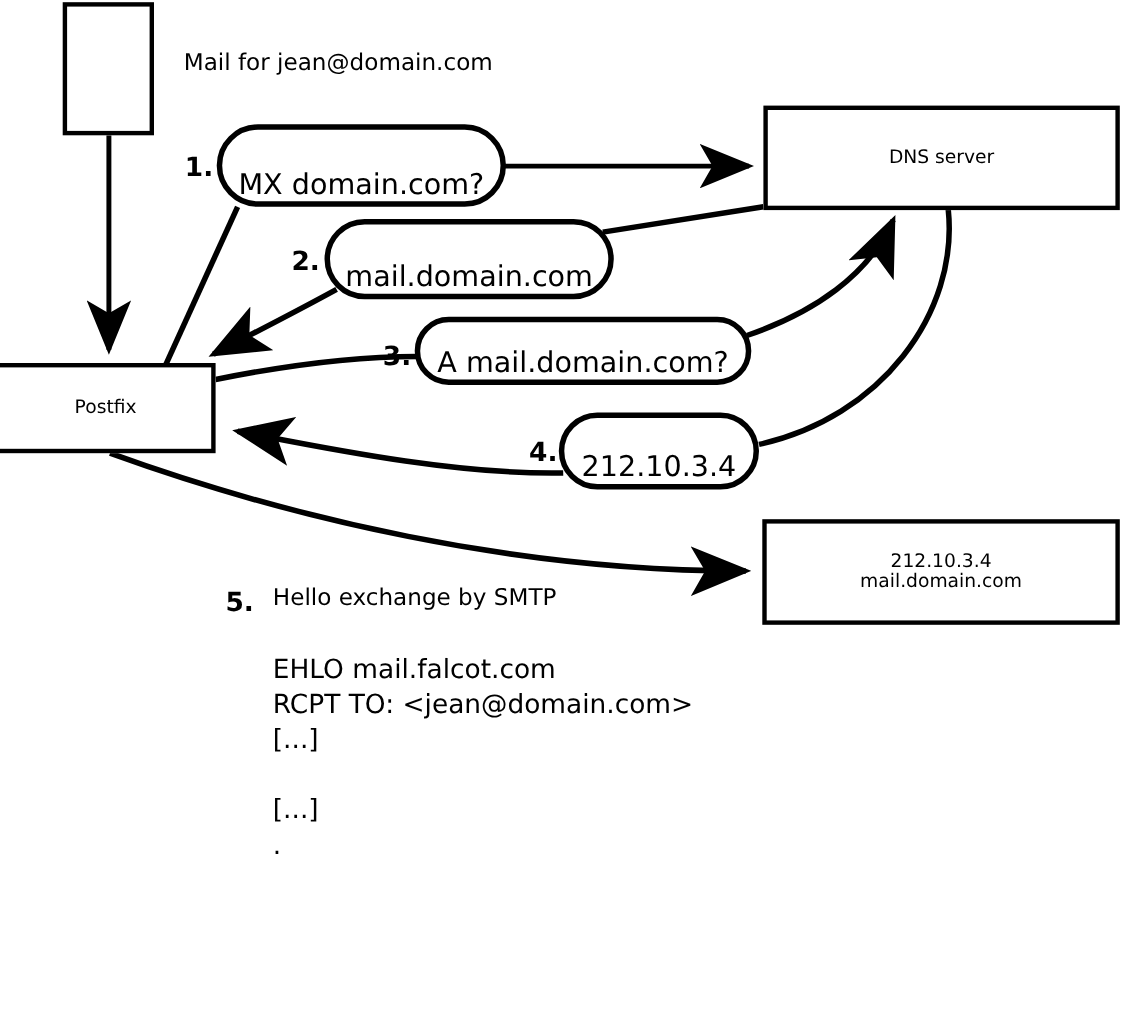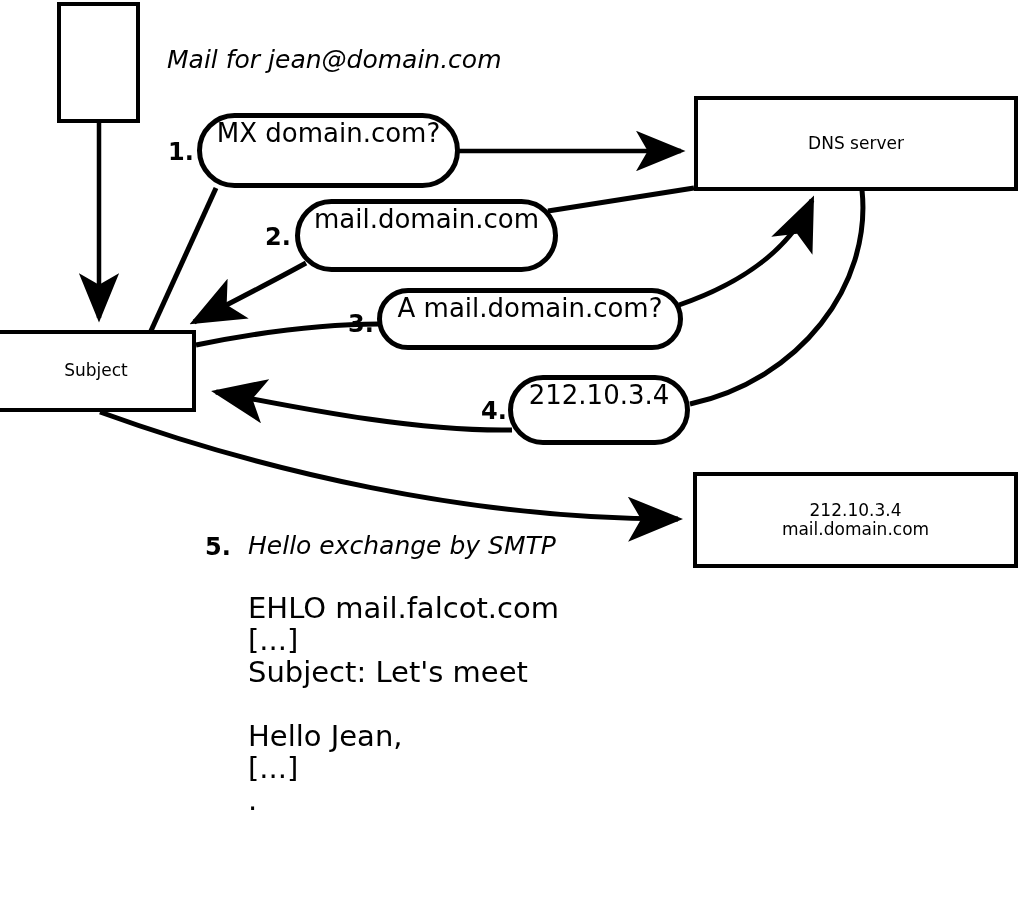--- a/index.html
+++ b/index.html
@@ -40,46 +40,45 @@
     line-height: 1.12;
     white-space: nowrap;
   }
   .bubble {
     position: absolute;
     box-sizing: border-box;
     border: 5px solid #000000;
     background: #ffffff;
     border-radius: 999px;
     display: flex;
-    align-items: flex-start;
+    align-items: flex-end;
     justify-content: center;
     z-index: 6;
     font-size: 26px;
     white-space: nowrap;
   }
   .steplbl {
     position: absolute;
     font-weight: bold;
     font-size: 24px;
     z-index: 7;
     white-space: nowrap;
   }
   .plaintext {
     position: absolute;
-    font-size: 25px;
+    font-size: 21px;
     white-space: nowrap;
     z-index: 5;
-    font-style: italic;
   }
   #smtp-block {
     position: absolute;
     left: 248px;
     top: 592px;
     z-index: 5;
-    font-size: 29px;
+    font-size: 24px;
     line-height: 32px;
     white-space: pre;
   }
   #smtp-block div { white-space: pre; }
 </style>
 </head>
 <body>
 
 <div id="page">
 
@@ -115,21 +114,21 @@
     <div class="line"></div>
   </div>
 
   <div class="plaintext" style="left:167px; top:45px;">Mail for jean@domain.com</div>
 
   <div class="node" style="left:694px; top:96px; width:324px; height:95px;">
     <div class="line">DNS server</div>
   </div>
 
   <div class="node" style="left:-4px; top:330px; width:200px; height:82px;">
-    <div class="line">Subject</div>
+    <div class="line">Postfix</div>
   </div>
 
   <div class="node" style="left:693px; top:472px; width:325px; height:96px;">
     <div class="line">212.10.3.4</div>
     <div class="line">mail.domain.com</div>
   </div>
 
   <div class="steplbl" style="left:168px; top:138px;">1.</div>
   <div class="bubble" style="left:197px; top:113px; width:263px; height:75px;">
     <span>MX domain.com?</span>
@@ -146,15 +145,15 @@
   </div>
 
   <div class="steplbl" style="left:481px; top:397px;">4.</div>
   <div class="bubble" style="left:508px; top:375px; width:182px; height:70px;">
     <span>212.10.3.4</span>
   </div>
 
   <div class="steplbl" style="left:205px; top:533px;">5.</div>
   <div class="plaintext" style="left:248px; top:531px;">Hello exchange by SMTP</div>
 
-  <div id="smtp-block"><div>EHLO mail.falcot.com</div><div>[...]</div><div>Subject: Let's meet</div><div>&nbsp;</div><div>Hello Jean,</div><div>[...]</div><div>.</div></div>
+  <div id="smtp-block"><div>EHLO mail.falcot.com</div><div>RCPT TO: &lt;jean@domain.com&gt;</div><div>[...]</div><div>&nbsp;</div><div>[...]</div><div>.</div></div>
 
 </div>
 
 </body></html>

